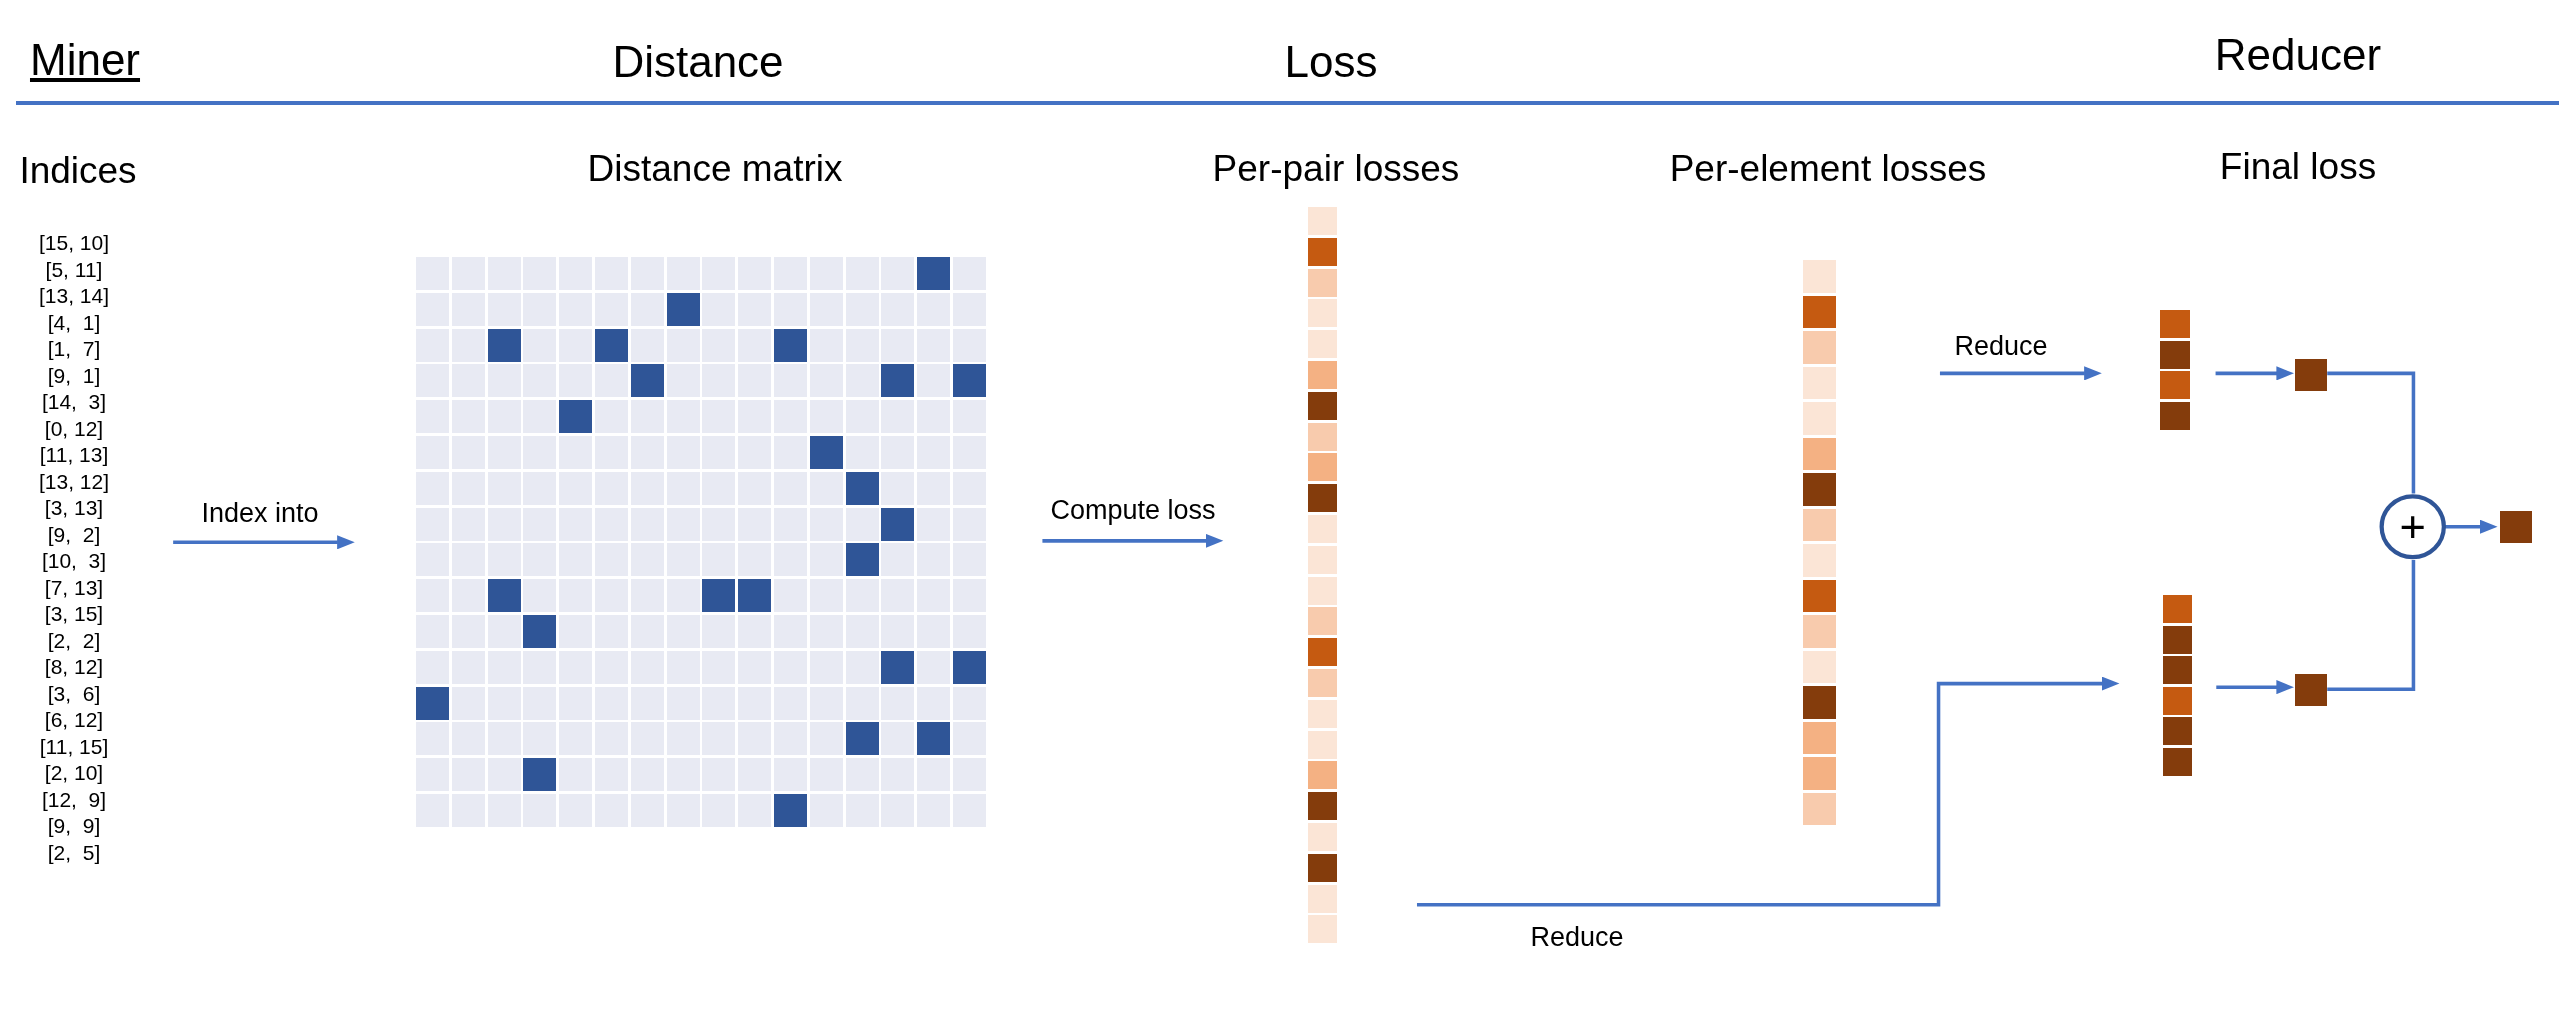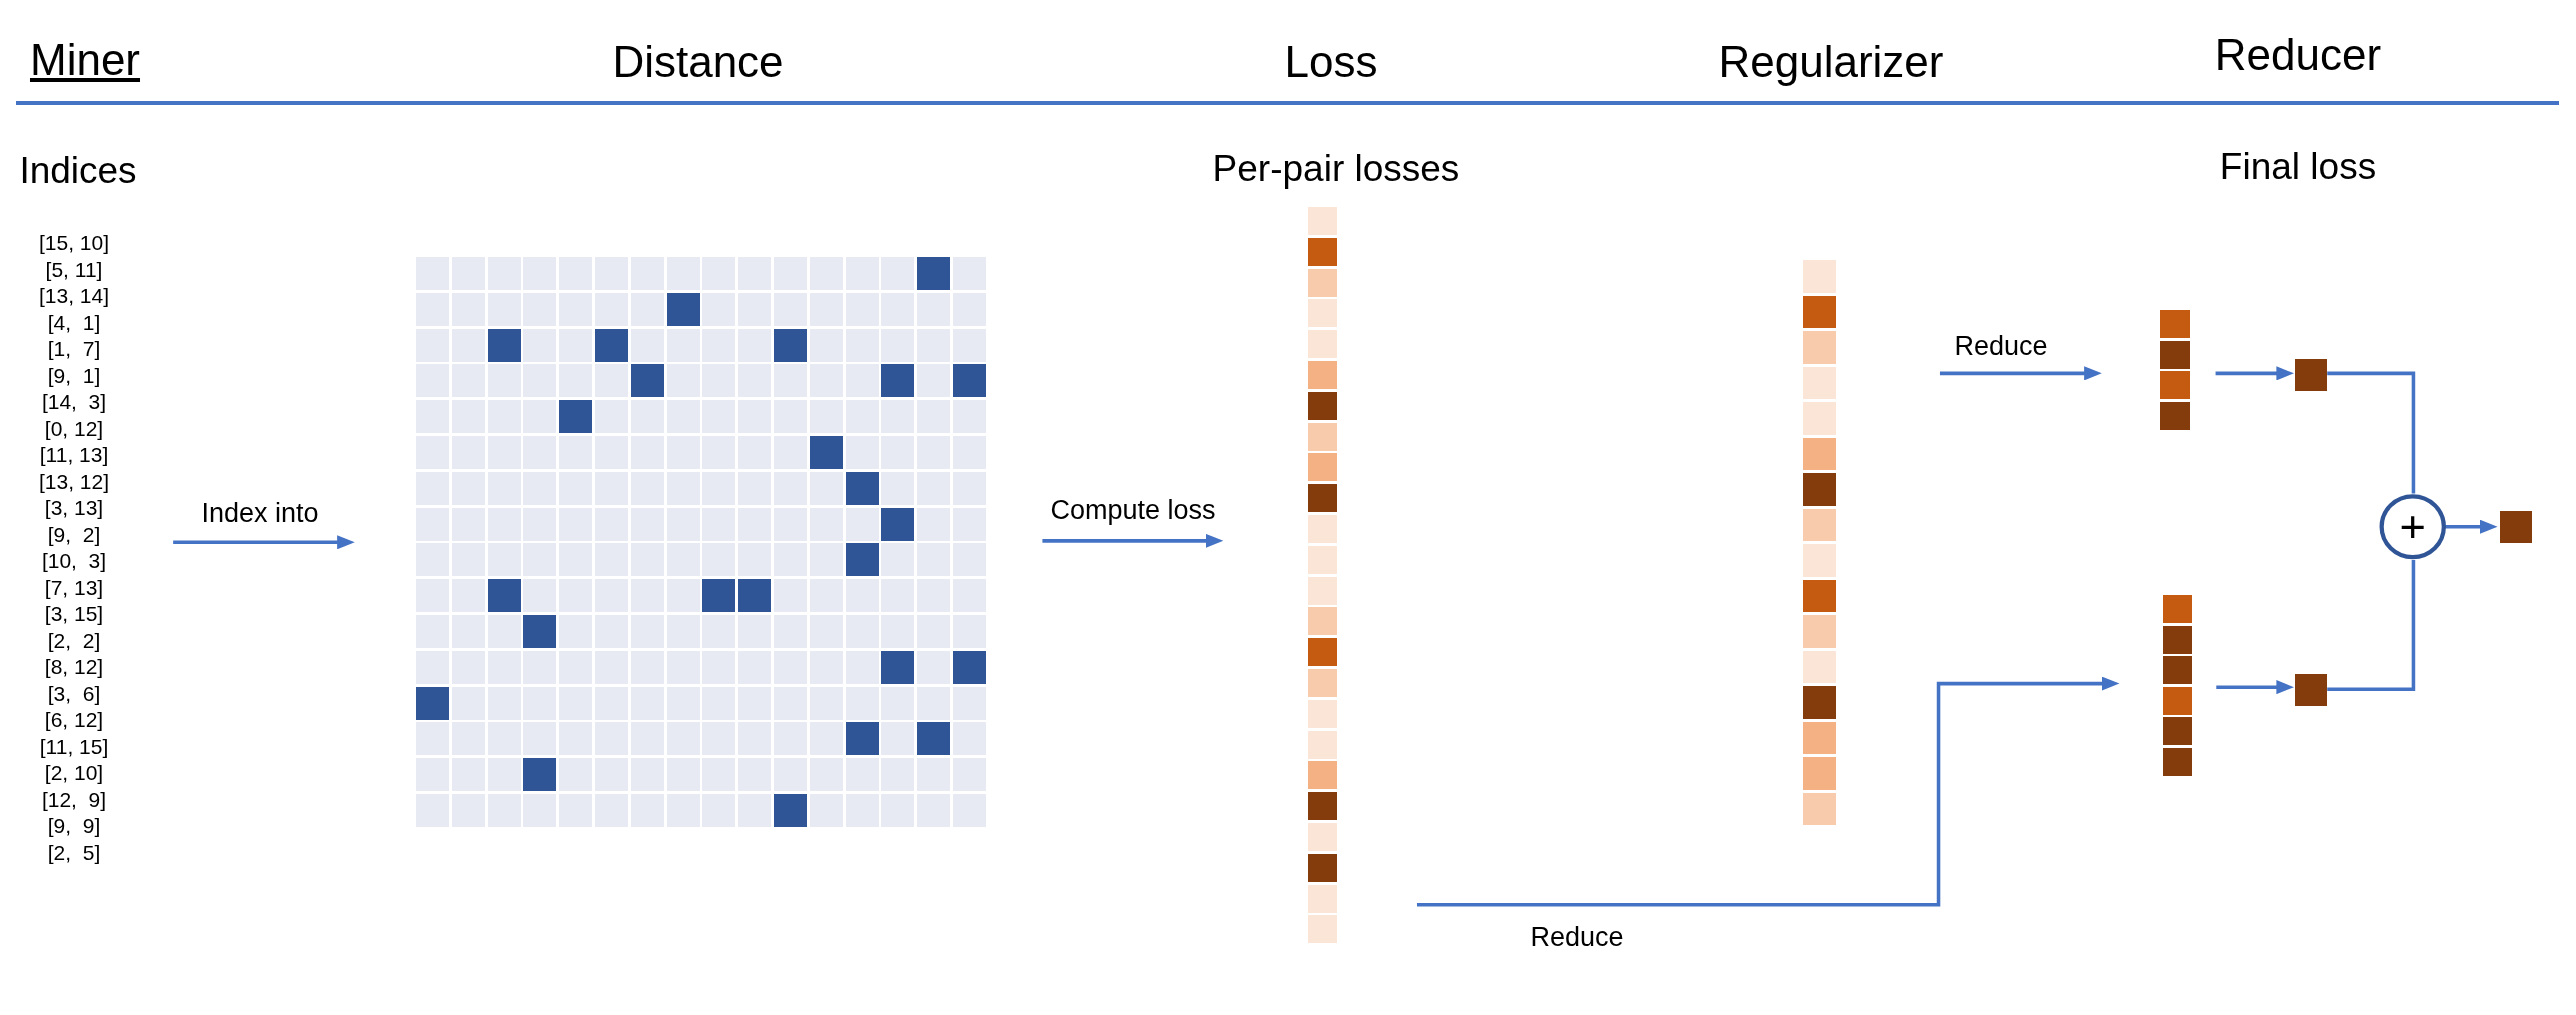--- a/index.html
+++ b/index.html
@@ -31,27 +31,28 @@
   #arrow-layer{position:absolute;left:0;top:0;}
 </style>
 </head>
 <body>
 
 <div id="canvas">
 
   <div class="hdr" style="left:85px;top:35px;text-decoration:underline;">Miner</div>
   <div class="hdr" style="left:698px;top:37px;">Distance</div>
   <div class="hdr" style="left:1331px;top:37px;">Loss</div>
-  <div class="hdr" style="left:1831px;top:37px;">Regularizer</div>
   <div class="hdr" style="left:2298px;top:30px;">Reducer</div>
 
   <div id="header-rule"></div>
 
   <div class="sub" style="left:78px;top:150px;">Indices</div>
+  <div class="sub" style="left:715px;top:148px;">Distance matrix</div>
   <div class="sub" style="left:1336px;top:148px;">Per-pair losses</div>
+  <div class="sub" style="left:1828px;top:148px;">Per-element losses</div>
   <div class="sub" style="left:2298px;top:146px;">Final loss</div>
 
   <div id="indices-list">
       <div class="idx-row">[15, 10]</div>
       <div class="idx-row">[5, 11]</div>
       <div class="idx-row">[13, 14]</div>
       <div class="idx-row">[4,  1]</div>
       <div class="idx-row">[1,  7]</div>
       <div class="idx-row">[9,  1]</div>
       <div class="idx-row">[14,  3]</div>

